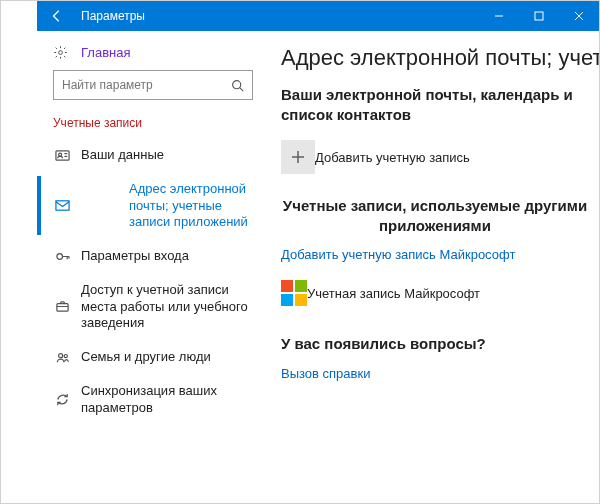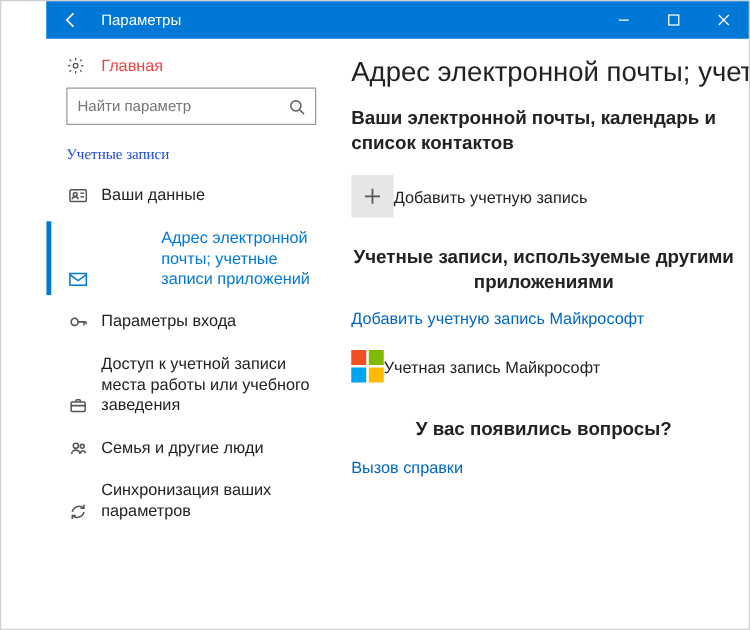--- a/index.html
+++ b/index.html
@@ -22,31 +22,31 @@
   }
   .titlebar .back {
     width: 40px; height: 30px; display:flex; align-items:center; justify-content:center;
   }
   .titlebar .title { font-size: 12px; flex: 1; padding-left: 4px;}
   .titlebar .wbtn { width: 40px; height: 30px; display:flex; align-items:center; justify-content:center; font-size:11px;}
   .content { flex:1; display:flex; overflow:hidden; }
   .sidebar { width: 232px; padding: 14px 16px 0 16px; display:flex; flex-direction:column; }
   .home-row { display:flex; align-items:center; margin-bottom: 10px;}
   .home-row .icon { width:18px; display:flex; align-items:center; justify-content:flex-start; color:#555; margin-right:10px;}
-  .home-row span.label { font-size:13px; color:#ef4444;}
+  .home-row span.label { font-size:13px; color:#6d28d9;}
   .search {
     display:flex; align-items:center; border:1px solid #999; height:30px; padding:0 8px;
     margin-bottom: 16px;
   }
   .search input { flex:1; border:none; outline:none; font-size:12px; color:#666; background:transparent;}
   .search .sicon { color:#555; font-size:13px;}
-  .section-label { color:#1d4ed8; font-size:12px; margin-bottom:8px;font-family:Liberation Serif, serif;}
+  .section-label { color:#b91c1c; font-size:12px; margin-bottom:8px;}
   .nav { display:flex; flex-direction:column; }
   .nav-item {
-    display:flex; align-items:flex-end; padding:9px 0 9px 0; cursor:pointer;
+    display:flex; align-items:center; padding:9px 0 9px 0; cursor:pointer;
     position:relative; line-height:1.25;
   }
   .nav-item .icon { width:18px; margin-right:10px; display:flex; align-items:flex-start; justify-content:center; color:#555; font-size:14px;}
   .nav-item .label { font-size:13px; color:#222; flex:1;}
   .nav-item.active { background:transparent;gap:48px; }
   .nav-item.active .icon, .nav-item.active .label { color:#0078d7; }
   .nav-item.active::before {
     content:""; position:absolute; left:-16px; top:4px; bottom:4px; width:4px; background:#0078d7;
   }
   .main { flex:1; padding: 14px 10px 10px 12px; overflow:hidden;}
@@ -217,17 +217,17 @@
       <div class="acct-row">
         <div class="ms-logo">
           <div></div>
             <div></div>
             <div></div>
             <div></div>
         </div>
         <span class="al">Учетная запись Майкрософт</span>
       </div>
 
-      <div class="h2" style="margin-top:24px;text-align:center;">У вас появились вопросы?</div>
+      <div class="h2" style="margin-top:24px;">У вас появились вопросы?</div>
       <div class="link">Вызов справки</div>
     </div>
   </div>
 </div>
 
 </body></html>

